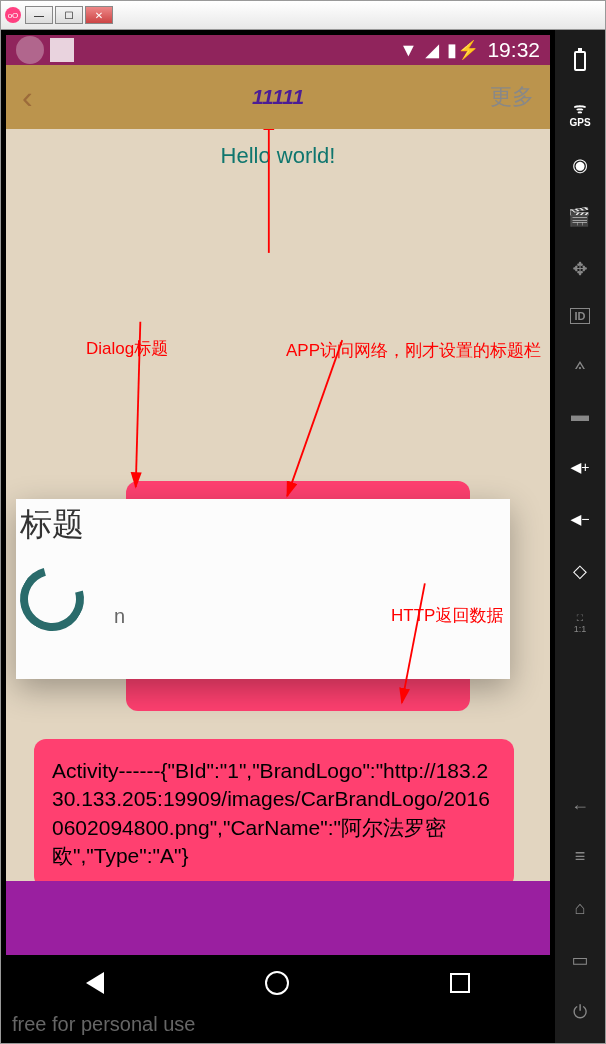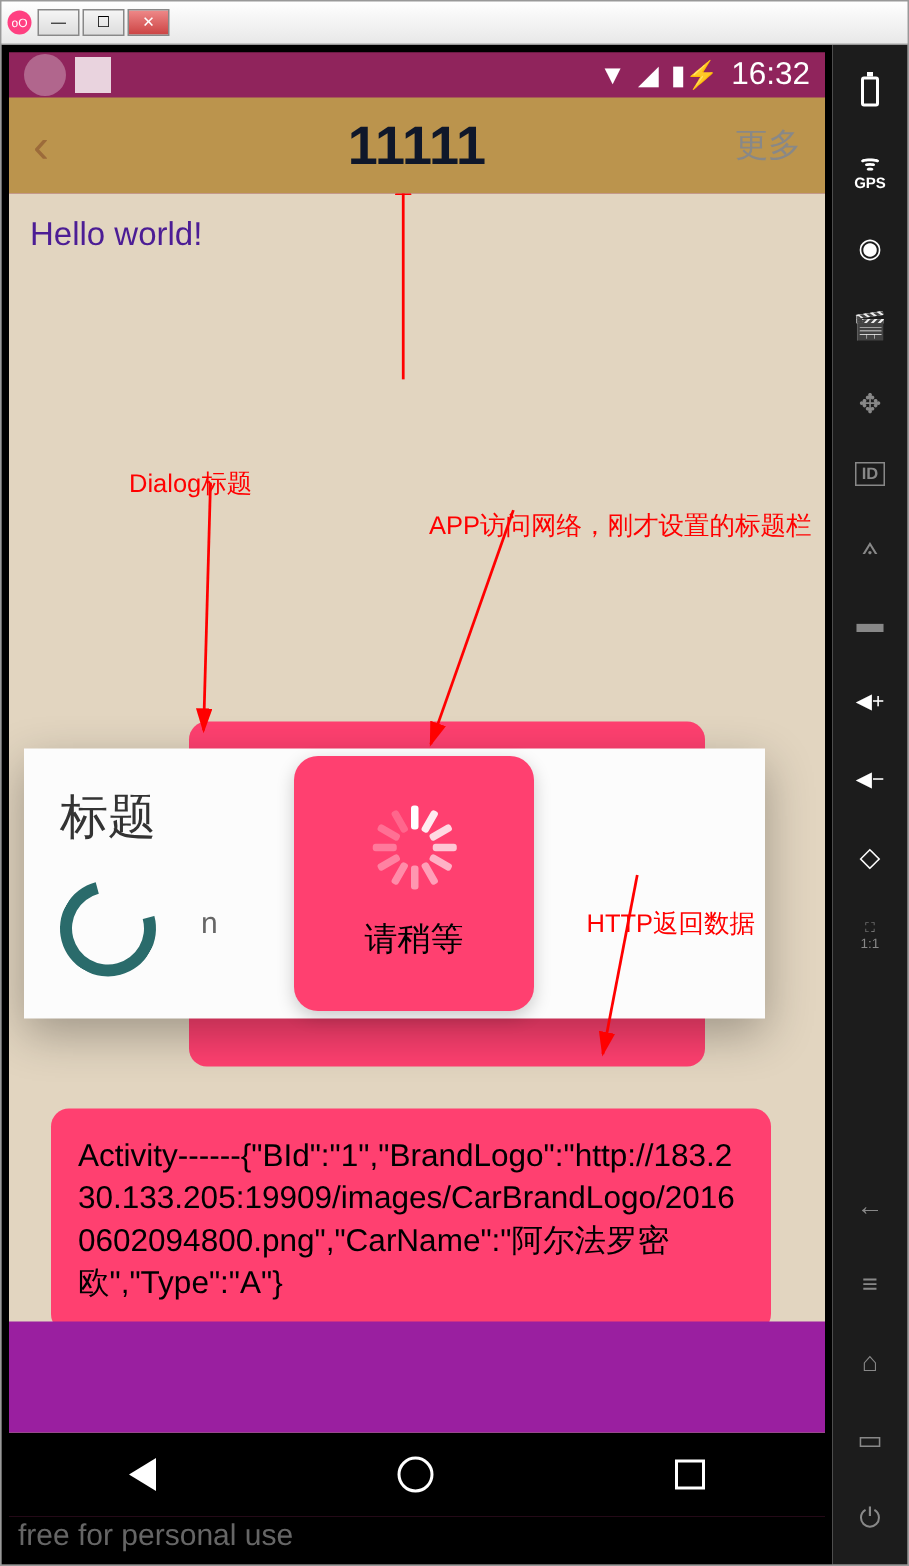--- a/index.html
+++ b/index.html
@@ -115,41 +115,43 @@
       position: relative;
     }
     .back-chevron {
       font-size: 32px;
       color: #9c6b3a;
     }
     .header-title {
       position: absolute;
       left: 50%;
       transform: translateX(-50%);
-      color: #0f172a;
-      font-size: 36px;
+      color: #4c1d95;
+      font-size: 21px;
       font-weight: bold;
+      font-style: italic;
     }
     .header-more {
       margin-left: auto;
       color: #888;
       font-size: 22px;
     }
     
     
     .content-area {
       flex: 1;
       background: #e2d5c0;
       position: relative;
       padding: 10px;
     }
     .hello-text {
-      color: #4c1d95;
+      color: #0f766e;
       font-size: 22px;
       padding: 4px;
+      text-align: center;
     }
     
     
     .pink-button-bg {
       position: absolute;
       left: 120px;
       right: 80px;
       top: 352px;
       height: 230px;
       background: #ff4070;
@@ -158,21 +160,21 @@
     
     
     .dialog-card {
       position: absolute;
       left: 10px;
       right: 40px;
       top: 370px;
       height: 180px;
       background: #fcfcfc;
       box-shadow: 0 10px 30px rgba(0,0,0,0.3);
-      padding: 24px;
+      padding: 4px;
       display: flex;
       gap: 30px;
     }
     .dialog-left {
       display: flex;
       flex-direction: column;
       gap: 20px;
     }
     .dialog-title {
       font-size: 32px;
@@ -354,21 +356,21 @@
 
       <div class="status-bar">
         <div class="status-left">
           <div class="status-icon-circle"></div>
           <div class="status-icon-box"></div>
         </div>
         <div class="status-right">
           <span class="status-glyph">▼</span>
           <span class="status-glyph">◢</span>
           <span class="status-glyph">▮⚡</span>
-          <span>16:32</span>
+          <span>19:32</span>
         </div>
       </div>
 
       <div class="app-header">
         <span class="back-chevron">‹</span>
         <span class="header-title">11111</span>
         <span class="header-more">更多</span>
       </div>
 
       <div class="content-area">
@@ -377,43 +379,26 @@
         <div class="pink-button-bg"></div>
 
         <div class="dialog-card">
           <div class="dialog-left">
             <div class="dialog-title">标题</div>
             <div class="spinner-ring"></div>
           </div>
           <div class="dialog-letter">n</div>
         </div>
 
-        <div class="loading-overlay">
-          <div class="spinner-rays">
-            <div style="transform:rotate(0deg);opacity:1"></div>
-            <div style="transform:rotate(30deg);opacity:.9"></div>
-            <div style="transform:rotate(60deg);opacity:.8"></div>
-            <div style="transform:rotate(90deg);opacity:.7"></div>
-            <div style="transform:rotate(120deg);opacity:.6"></div>
-            <div style="transform:rotate(150deg);opacity:.5"></div>
-            <div style="transform:rotate(180deg);opacity:.45"></div>
-            <div style="transform:rotate(210deg);opacity:.4"></div>
-            <div style="transform:rotate(240deg);opacity:.35"></div>
-            <div style="transform:rotate(270deg);opacity:.3"></div>
-            <div style="transform:rotate(300deg);opacity:.25"></div>
-            <div style="transform:rotate(330deg);opacity:.2"></div>
-          </div>
-          <div class="loading-text">请稍等</div>
-        </div>
 
         <div class="http-box">Activity------{"BId":"1","BrandLogo":"http://183.230.133.205:19909/images/CarBrandLogo/20160602094800.png","CarName":"阿尔法罗密欧","Type":"A"}</div>
 
         <div class="purple-bar"></div>
 
-        <div class="annotation" style="left:80px;top:182px">Dialog标题</div>
+        <div class="annotation" style="left:80px;top:208px">Dialog标题</div>
         <div class="annotation" style="left:280px;top:210px">APP访问网络，刚才设置的标题栏</div>
         <div class="annotation" style="left:385px;top:475px">HTTP返回数据</div>
 
         <svg class="arrow-line" style="left:0;top:0;width:100%;height:100%" viewBox="0 0 540 900">
           <defs>
             <marker id="ah" markerWidth="10" markerHeight="10" refX="8" refY="3" orient="auto">
               <polygon points="0 0, 9 3, 0 6" fill="#ff0000"></polygon>
             </marker>
           </defs>
           <line x1="260" y1="135" x2="260" y2="-15" stroke="#ff0000" stroke-width="2" marker-end="url(#ah)"></line>

